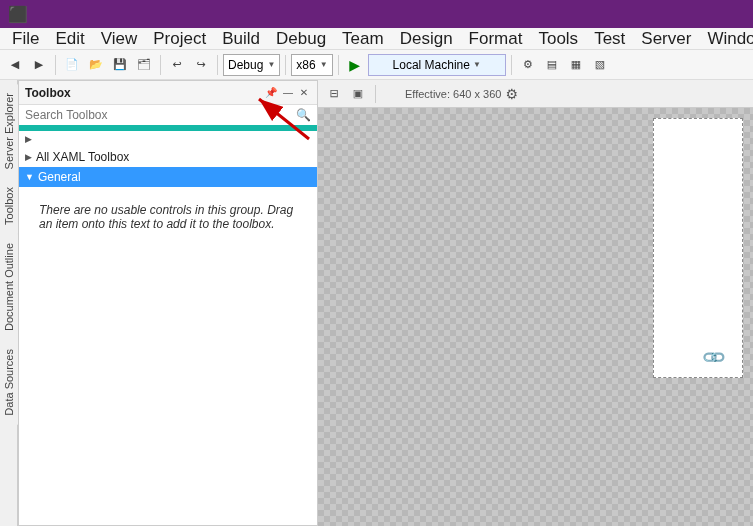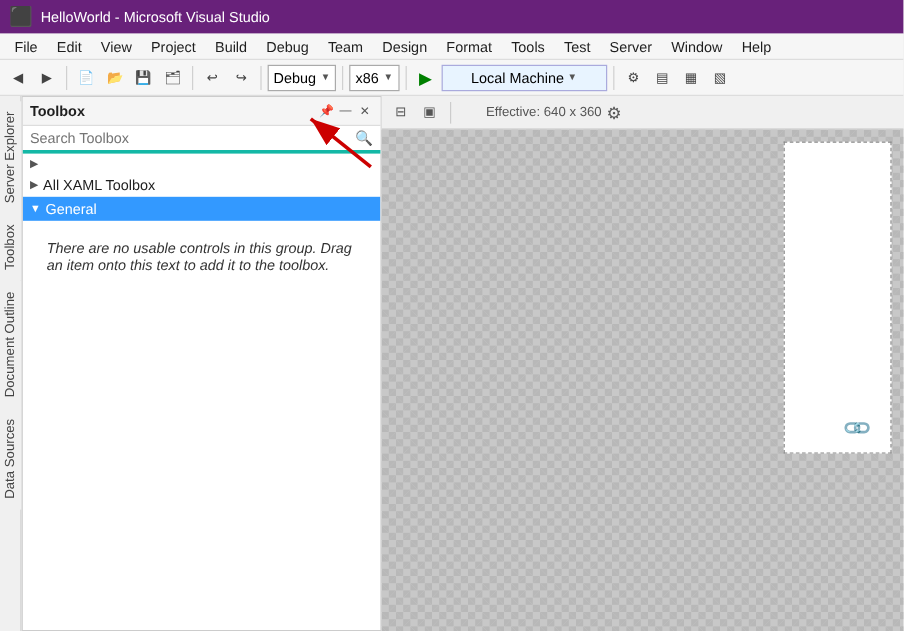--- a/index.html
+++ b/index.html
@@ -23,21 +23,21 @@
       background: #f6f6f6;
       border-bottom: 1px solid #ddd;
       display: flex;
       align-items: center;
       height: 22px;
       padding: 0 4px;
     }
     .menu-item {
       padding: 2px 8px;
       cursor: pointer;
-      font-size: 12px;
+      font-size: 17px;
       color: #1e1e1e;
     }
 
     
     .toolbar {
       background: #f6f6f6;
       border-bottom: 1px solid #ddd;
       display: flex;
       align-items: center;
       height: 30px;
@@ -136,21 +136,21 @@
       width: 14px; height: 14px;
       cursor: pointer;
       font-size: 10px;
       display: flex; align-items: center; justify-content: center;
       color: #555;
     }
 
     .toolbox-search {
       display: flex;
       align-items: center;
-      border-bottom: 3px solid #14b8a6;
+      border-bottom: 6px solid #14b8a6;
       padding: 3px 6px;
       background: #fff;
       gap: 4px;
     }
     .toolbox-search input {
       flex: 1;
       border: none;
       outline: none;
       font-size: 12px;
       color: #aaa;
@@ -249,21 +249,20 @@
       font-size: 16px;
       color: #777;
       transform: rotate(45deg);
     }
   </style>
 </head>
 <body>
 
 <div class="title-bar">
   <span class="title-bar-icon">⬛</span>
-  <span class="title-bar-text">HelloWorld - Microsoft Visual Studio</span>
 </div>
 
 <div class="menu-bar">
 
 <div class="menu-item">File</div>
     <div class="menu-item">Edit</div>
     <div class="menu-item">View</div>
     <div class="menu-item">Project</div>
     <div class="menu-item">Build</div>
     <div class="menu-item">Debug</div>

